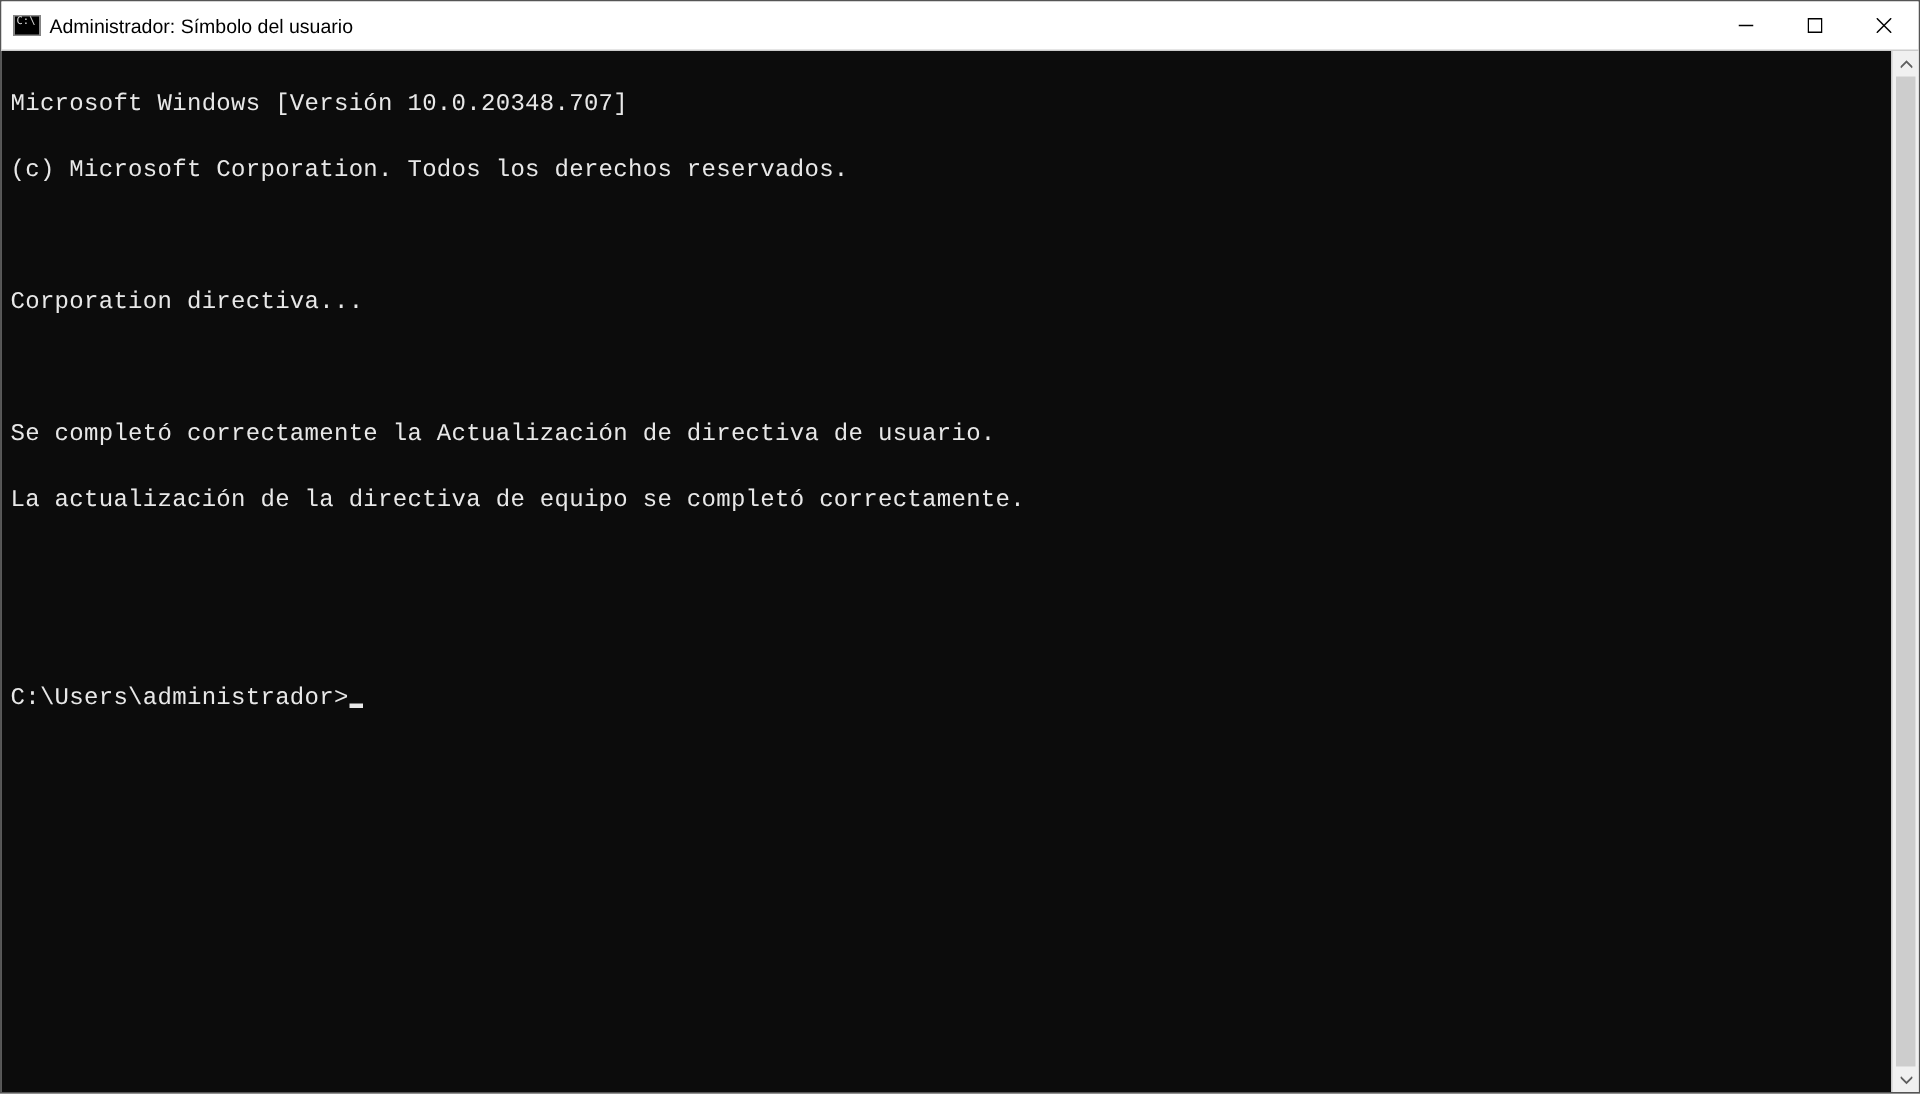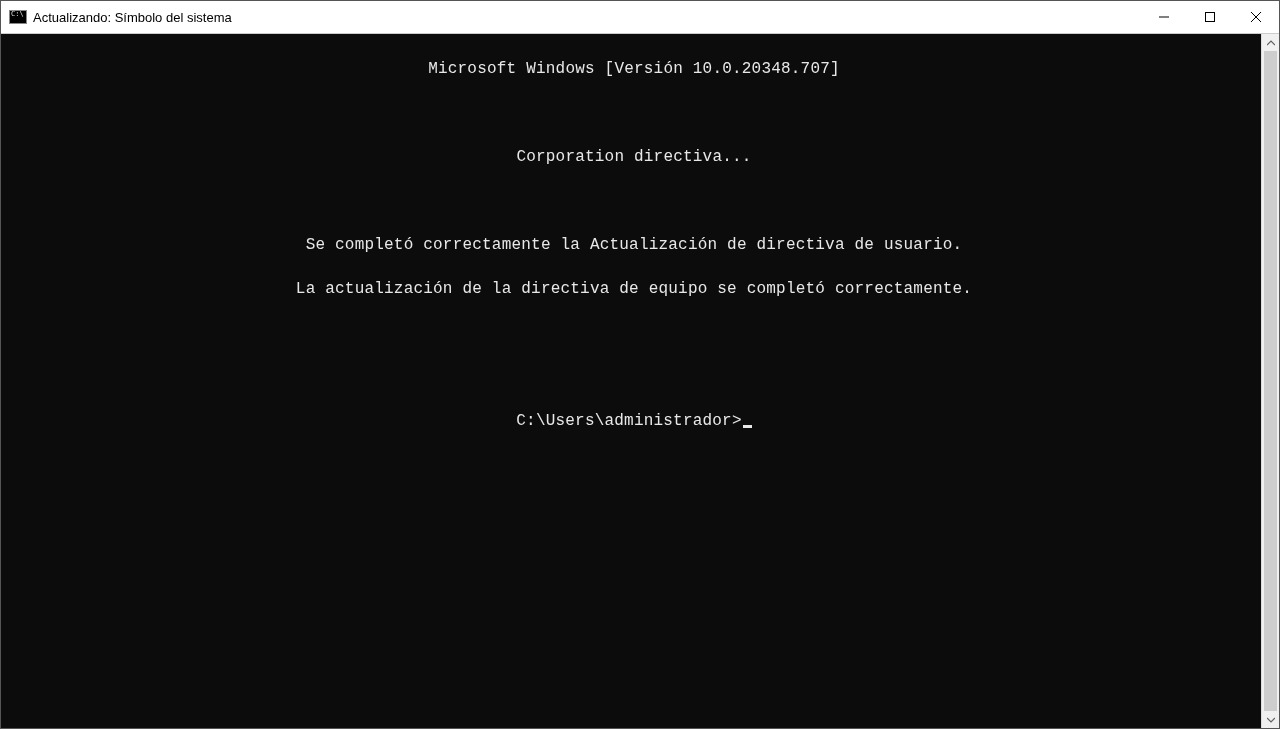--- a/index.html
+++ b/index.html
@@ -82,21 +82,21 @@
     background: #0c0c0c;
     color: #e8e8e8;
     font-family: Consolas, "Courier New", monospace;
     font-size: 16px;
     line-height: 22px;
     padding: 2px 0 0 6px;
     white-space: pre;
     overflow: hidden;
     letter-spacing: 0.2px;
   }
-  .terminal .line { min-height: 22px; text-align: center; }
+  .terminal .line { min-height: 22px; }
   .cursor {
     display: inline-block;
     width: 9px;
     height: 3px;
     background: #e8e8e8;
     vertical-align: baseline;
     margin-left: 1px;
     position: relative;
     top: 3px;
   }
@@ -132,21 +132,21 @@
 </style>
 </head>
 <body>
 
 <div class="window">
 
   <div class="titlebar">
     <div class="app-icon">
       <div class="app-icon-inner"></div>
     </div>
-    <div class="title-text">Actualizando: Símbolo del sistema</div>
+    <div class="title-text">Administrador: Símbolo del usuario</div>
     <div class="title-spacer"></div>
     <div class="win-btn" title="Minimize">
       <svg viewBox="0 0 10 10">
           <line x1="0" y1="5" x2="10" y2="5" stroke-width="1"></line>
         </svg>
     </div>
     <div class="win-btn" title="Maximize">
       <svg viewBox="0 0 10 10">
           <rect x="0.5" y="0.5" width="9" height="9" fill="none" stroke-width="1"></rect>
         </svg>
@@ -156,20 +156,21 @@
           <line x1="0" y1="0" x2="10" y2="10" stroke-width="1"></line>
           <line x1="10" y1="0" x2="0" y2="10" stroke-width="1"></line>
         </svg>
     </div>
   </div>
 
   <div class="client">
 
     <div class="terminal">
 <div class="line">Microsoft Windows [Versión 10.0.20348.707]</div>
+<div class="line">(c) Microsoft Corporation. Todos los derechos reservados.</div>
 <div class="line"></div>
 <div class="line">Corporation directiva...</div>
 <div class="line"></div>
 <div class="line">Se completó correctamente la Actualización de directiva de usuario.</div>
 <div class="line">La actualización de la directiva de equipo se completó correctamente.</div>
 <div class="line"></div>
 <div class="line"></div>
 <div class="line"><span>C:\Users\administrador&gt;</span><span class="cursor"></span></div>
     </div>
 

